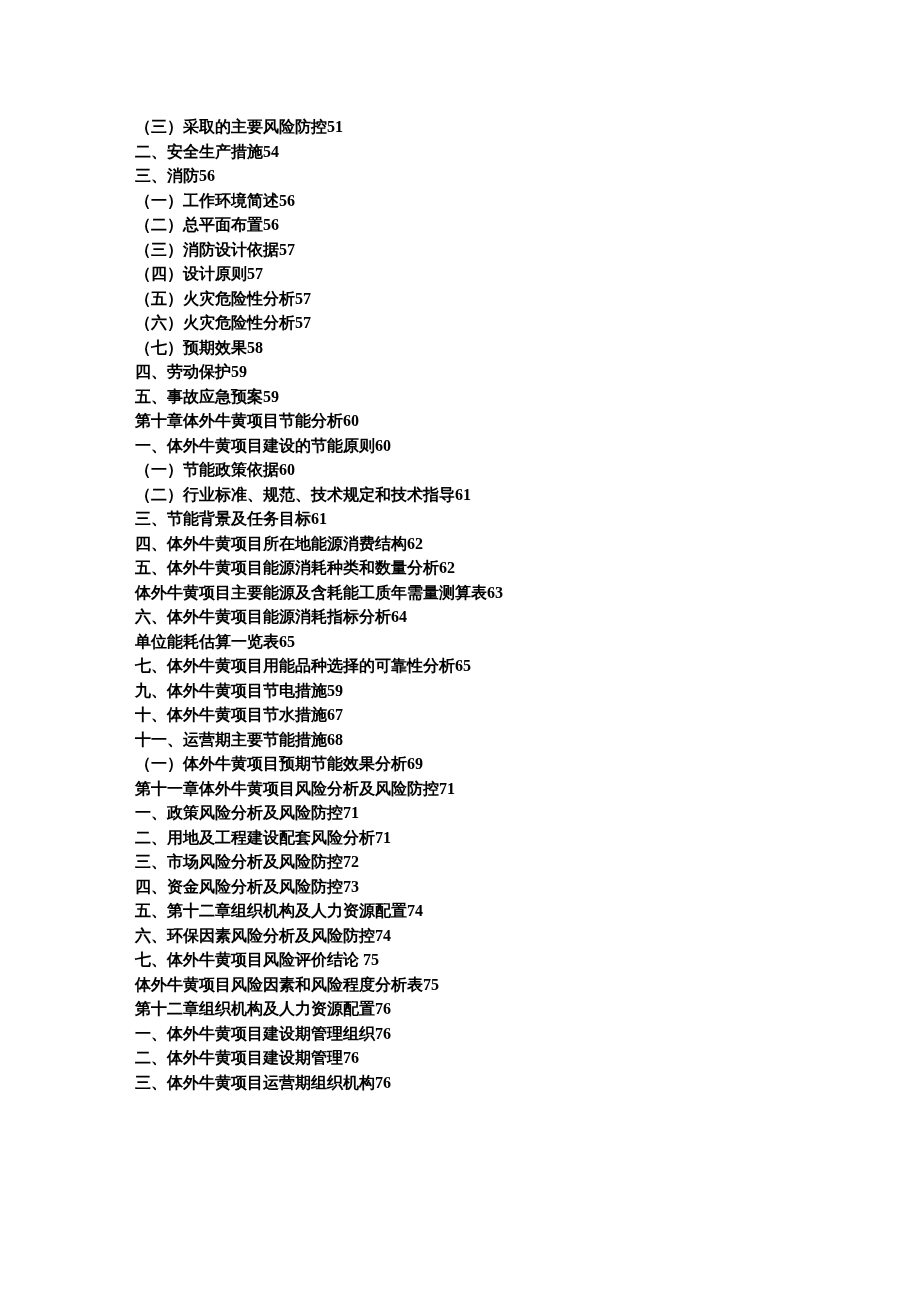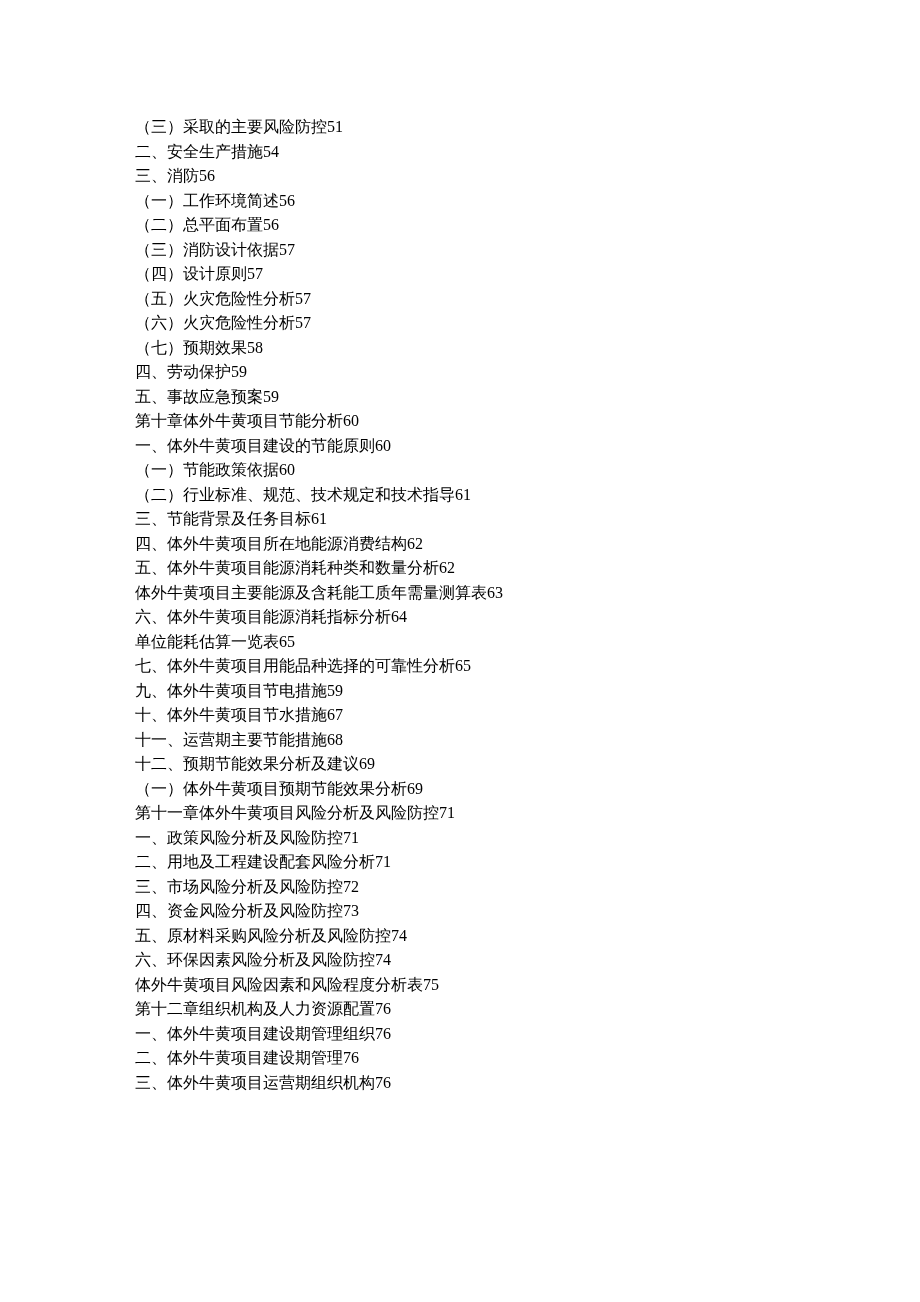--- a/index.html
+++ b/index.html
@@ -13,20 +13,21 @@
     min-height: 1302px;
   }
   .content {
     padding-top: 115px;
     padding-left: 135px;
     padding-right: 100px;
   }
   .toc-line {
     line-height: 24.5px;
     white-space: nowrap;
+    font-weight: bold;
   }
 </style>
 </head>
 <body>
 
 <div class="content" id="toc-container">
     <div class="toc-line"><span>（三）采取的主要风险防控</span><span>51</span></div>
     <div class="toc-line"><span>二、安全生产措施</span><span>54</span></div>
     <div class="toc-line"><span>三、消防</span><span>56</span></div>
     <div class="toc-line"><span>（一）工作环境简述</span><span>56</span></div>
@@ -45,27 +46,27 @@
     <div class="toc-line"><span>三、节能背景及任务目标</span><span>61</span></div>
     <div class="toc-line"><span>四、体外牛黄项目所在地能源消费结构</span><span>62</span></div>
     <div class="toc-line"><span>五、体外牛黄项目能源消耗种类和数量分析</span><span>62</span></div>
     <div class="toc-line"><span>体外牛黄项目主要能源及含耗能工质年需量测算表</span><span>63</span></div>
     <div class="toc-line"><span>六、体外牛黄项目能源消耗指标分析</span><span>64</span></div>
     <div class="toc-line"><span>单位能耗估算一览表</span><span>65</span></div>
     <div class="toc-line"><span>七、体外牛黄项目用能品种选择的可靠性分析</span><span>65</span></div>
     <div class="toc-line"><span>九、体外牛黄项目节电措施</span><span>59</span></div>
     <div class="toc-line"><span>十、体外牛黄项目节水措施</span><span>67</span></div>
     <div class="toc-line"><span>十一、运营期主要节能措施</span><span>68</span></div>
-    <div class="toc-line"><span>十二、预期节能效果分析及建议</span><span>69</span></div>
     <div class="toc-line"><span>（一）体外牛黄项目预期节能效果分析</span><span>69</span></div>
     <div class="toc-line"><span>第十一章体外牛黄项目风险分析及风险防控</span><span>71</span></div>
     <div class="toc-line"><span>一、政策风险分析及风险防控</span><span>71</span></div>
     <div class="toc-line"><span>二、用地及工程建设配套风险分析</span><span>71</span></div>
     <div class="toc-line"><span>三、市场风险分析及风险防控</span><span>72</span></div>
     <div class="toc-line"><span>四、资金风险分析及风险防控</span><span>73</span></div>
-    <div class="toc-line"><span>五、原材料采购风险分析及风险防控</span><span>74</span></div>
+    <div class="toc-line"><span>五、第十二章组织机构及人力资源配置</span><span>74</span></div>
     <div class="toc-line"><span>六、环保因素风险分析及风险防控</span><span>74</span></div>
+    <div class="toc-line"><span>七、体外牛黄项目风险评价结论 </span><span>75</span></div>
     <div class="toc-line"><span>体外牛黄项目风险因素和风险程度分析表</span><span>75</span></div>
     <div class="toc-line"><span>第十二章组织机构及人力资源配置</span><span>76</span></div>
     <div class="toc-line"><span>一、体外牛黄项目建设期管理组织</span><span>76</span></div>
     <div class="toc-line"><span>二、体外牛黄项目建设期管理</span><span>76</span></div>
     <div class="toc-line"><span>三、体外牛黄项目运营期组织机构</span><span>76</span></div>
   </div>
 
 </body></html>

